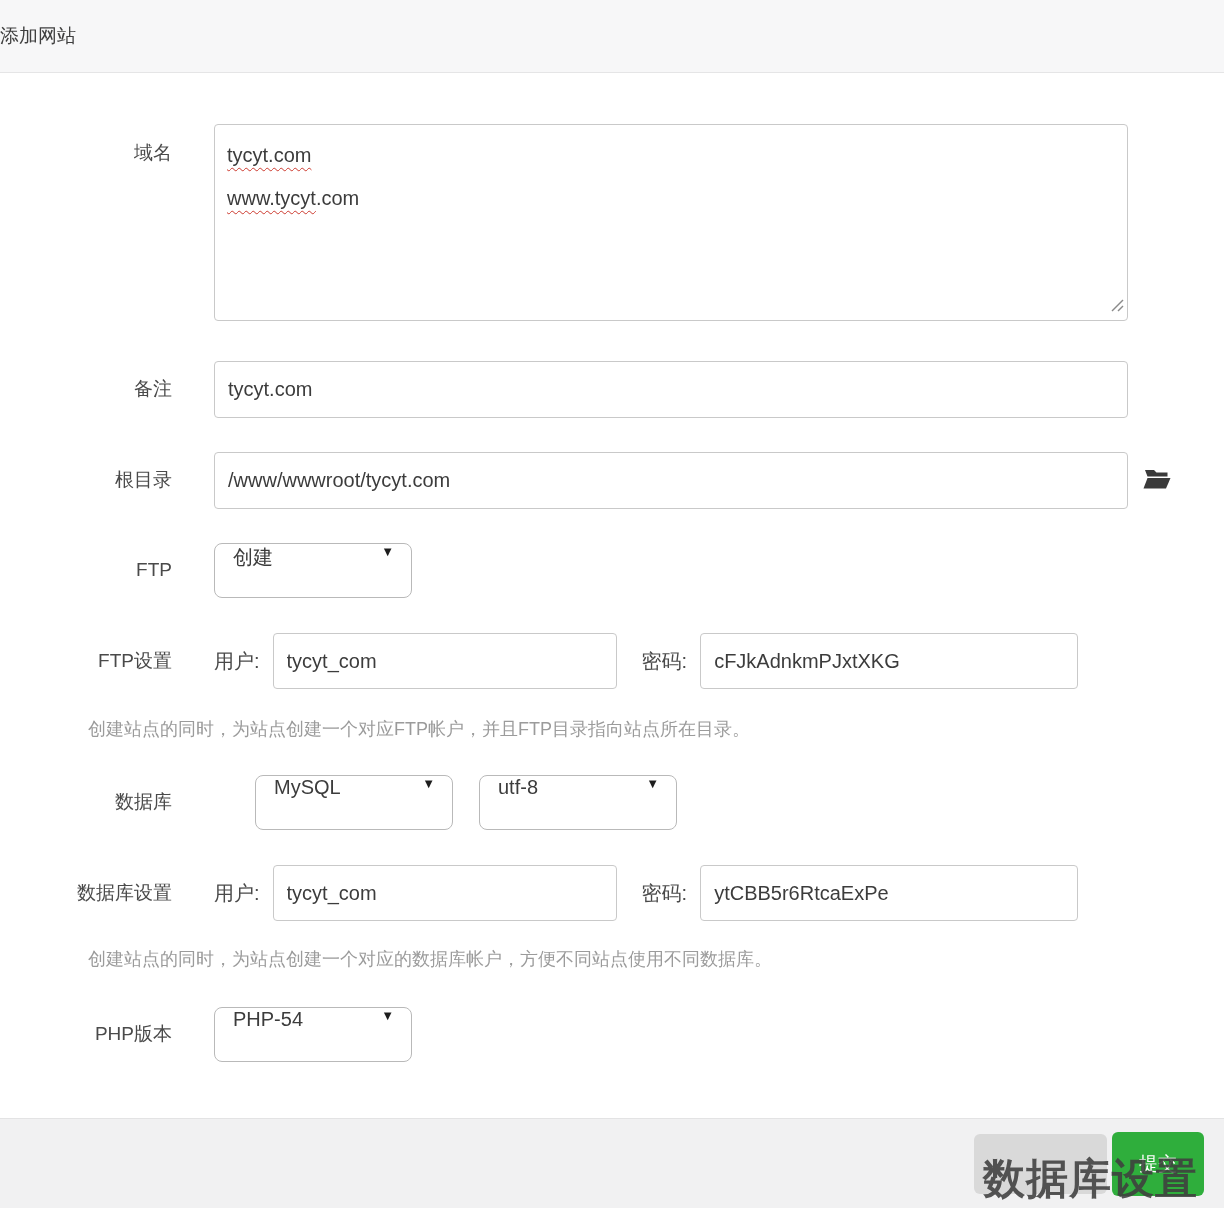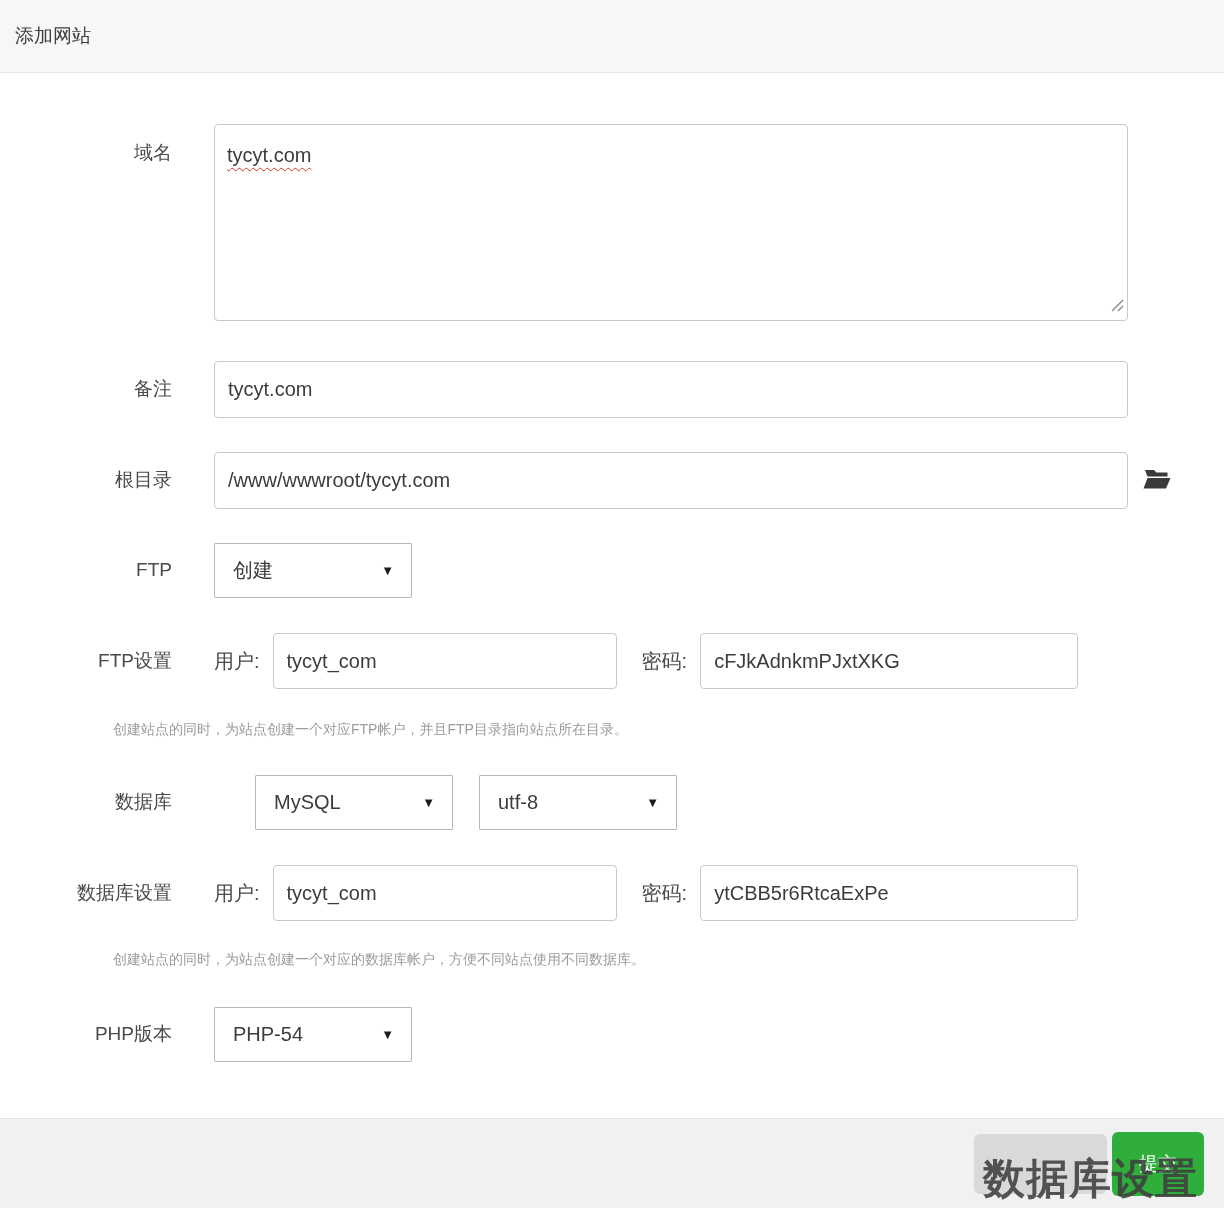--- a/index.html
+++ b/index.html
@@ -14,21 +14,20 @@
   }
 
   
   .dialog-header {
     height: 73px;
     flex: 0 0 73px;
     background: #f7f7f8;
     border-bottom: 1px solid #e5e5e6;
     display: flex;
     align-items: center;
-    padding-left: 15px;
   }
   .dialog-title { font-size: 19px; color: #3f3f3f; }
 
   
   .form-body {
     flex: 1 1 auto;
     background: #fff;
     padding-top: 51px;
   }
   .row { display: flex; align-items: center; }
@@ -90,38 +89,38 @@
     display: flex;
     align-items: center;
     padding: 0;
   }
 
   
   .select {
     width: 198px;
     height: 55px;
     border: 1px solid #b9b9b9;
-    border-radius: 1px;
-    background: #fff;
-    display: flex;
-    align-items: center;
+    border-radius: 8px;
+    background: #fff;
+    display: flex;
+    align-items: flex-start;
     justify-content: space-between;
     padding: 0 17px 0 18px;
     font-size: 20px;
     color: #3c3c3c;
     cursor: pointer;
   }
   .select .caret { font-size: 13px; color: #1d1d1d; }
 
   .sub-label { font-size: 20px; color: #4a4a4a; margin-right: 13px; white-space: nowrap; }
   .sub-label.second { margin-left: 25px; }
 
   .help-row {
-    padding-left: 113px;
-    font-size: 14px;
+    padding-left: 88px;
+    font-size: 18px;
     color: #9b9b9b;
     line-height: 26px;
   }
 
   
   .mb40 { margin-bottom: 40px; }
   .mb34 { margin-bottom: 34px; }
   .mb35 { margin-bottom: 35px; }
   .mb33 { margin-bottom: 33px; }
   .mb27 { margin-bottom: 27px; }
@@ -180,20 +179,21 @@
   <div class="dialog-title">添加网站</div>
 </div>
 
 <div class="form-body">
 
   <div class="row top-align mb40">
     <div class="row-label">域名</div>
     <div class="row-control">
       <div class="textarea">
         <div class="line"><span class="wavy">tycyt.com</span><span></span></div>
+        <div class="line"><span class="wavy">www.tycyt</span><span>.com</span></div>
         <span class="resize-handle">
           <svg width="15" height="15" viewBox="0 0 15 15">
             <line x1="3" y1="14" x2="14" y2="3" stroke="#8a8a8a" stroke-width="1.4"></line>
             <line x1="9" y1="14" x2="14" y2="9" stroke="#8a8a8a" stroke-width="1.4"></line>
           </svg>
         </span>
       </div>
     </div>
   </div>
 

